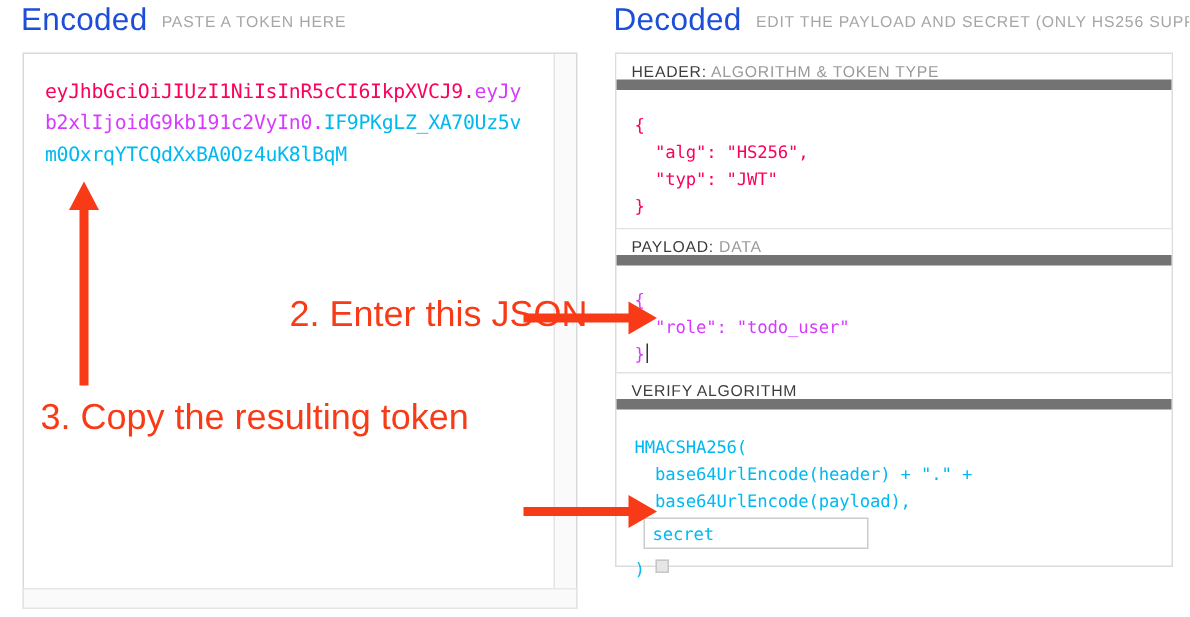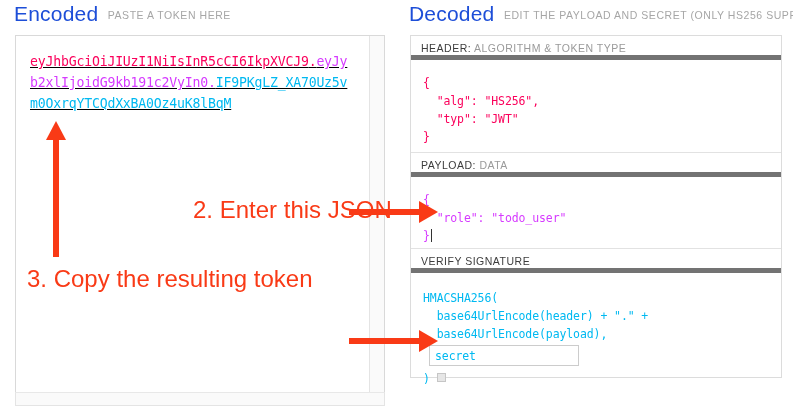--- a/index.html
+++ b/index.html
@@ -51,21 +51,20 @@
     position: absolute;
     left: 14px;
     top: 15px;
     width: 325px;
     font-family: "DejaVu Sans Mono", monospace;
     font-size: 13.2px;
     line-height: 21px;
     word-break: break-all;
     white-space: normal;
     letter-spacing: -0.2px;
-    text-decoration: underline;
   }
   .jwt-head { color: #fb015b; }
   .jwt-payload { color: #d63aff; }
   .jwt-sig { color: #00b9f1; }
   .jwt-dot-a { color: #fb015b; }
   .jwt-dot-b { color: #d63aff; }
 
   
   #encoded-vscroll {
     position: absolute;
@@ -103,21 +102,21 @@
   }
   .sec-label {
     box-sizing: border-box;
     height: 24px;
     line-height: 24px;
     padding-left: 10px;
     font-size: 10.5px;
     letter-spacing: 0.5px;
     color: #9a9a9a;
     background: #ffffff;
-    border-bottom: 5px solid #737373;
+    border-bottom: 7px solid #737373;
     white-space: nowrap;
   }
   .sec-label b {
     color: #3c3c3c;
     font-weight: 400;
   }
   .sec-body {
     box-sizing: border-box;
     font-family: "DejaVu Sans Mono", monospace;
     font-size: 11.5px;
@@ -266,21 +265,21 @@
     <div id="header-body" class="sec-body">{
   "alg": "HS256",
   "typ": "JWT"
 }</div>
 
     <div class="sec-label"><b>PAYLOAD:</b> <span>DATA</span></div>
     <div id="payload-body" class="sec-body"><span>{
   "role": "todo_user"
 }</span><span class="caret"></span></div>
 
-    <div class="sec-label"><b>VERIFY SIGNATURE</b></div>
+    <div class="sec-label"><b>VERIFY ALGORITHM</b></div>
     <div id="sig-body" class="sec-body"><span>HMACSHA256(</span>
 <span>  base64UrlEncode(header) + "." +</span>
 <span>  base64UrlEncode(payload),</span>
       <input id="secret-input" type="text" value="secret" style="">
       <span id="sig-close">)</span>
       <span id="b64-checkbox"></span>
     </div>
 
   </div>
 

